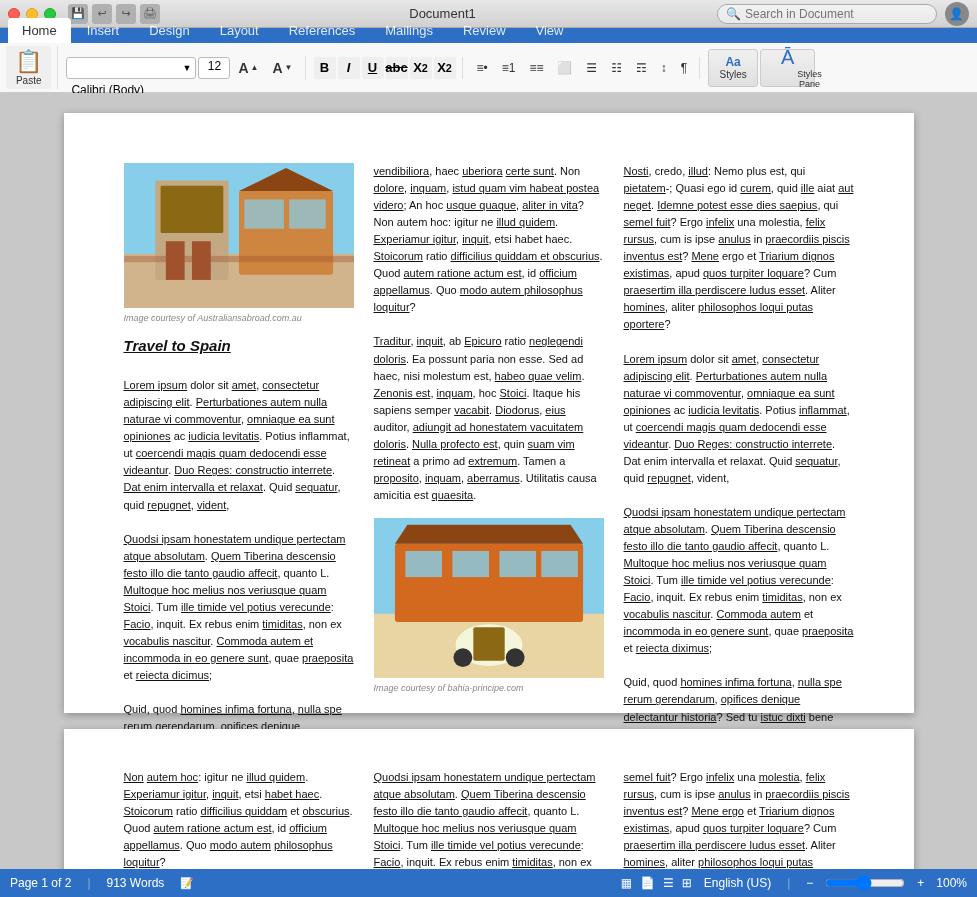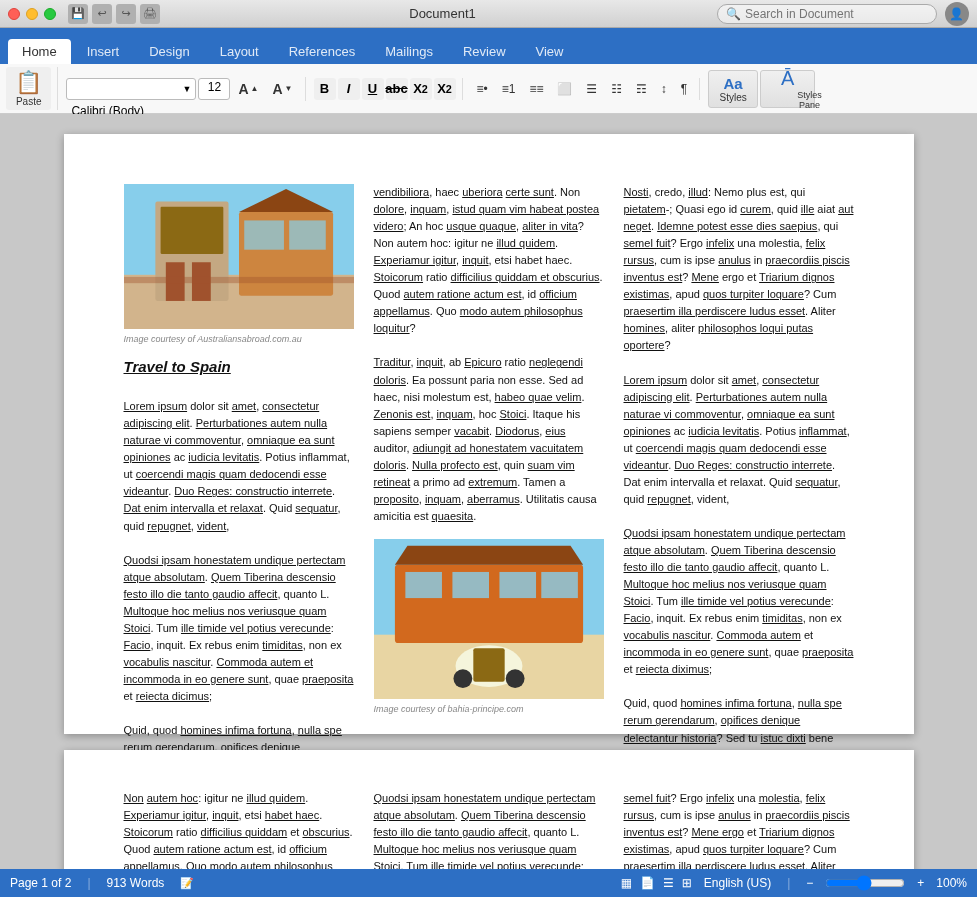--- a/index.html
+++ b/index.html
@@ -32,21 +32,21 @@
       width: 220px;
       font-size: 12px;
       color: #666;
     }
     .search-box input { background: transparent; border: none; outline: none; font-size: 12px; color: #666; width: 180px; }
     .user-icon { width: 24px; height: 24px; margin-left: 8px; background: #888; border-radius: 50%; display: flex; align-items: center; justify-content: center; color: white; font-size: 12px; }
 
     
     .ribbon-tabs {
       background: #2d6fc4;
-      height: 36px;
+      height: 15px;
       display: flex;
       align-items: flex-end;
       padding-left: 8px;
       flex-shrink: 0;
     }
     .ribbon-tab {
       padding: 5px 14px;
       font-size: 13px;
       color: rgba(255,255,255,0.85);
       cursor: pointer;
@@ -242,21 +242,21 @@
     <button class="tb-btn">⬜</button>
     <button class="tb-btn">☰</button>
     <button class="tb-btn">☷</button>
     <button class="tb-btn">☶</button>
     <button class="tb-btn">↕</button>
     <button class="tb-btn">¶</button>
   </div>
 
   <div class="toolbar-group">
     <div class="styles-btn">
-      <span style="font-size:15px; color:#2d6fc4; font-weight:bold;">Aa</span>
+      <span style="font-size:12px; color:#2d6fc4; font-weight:bold;">Aa</span>
       <span style="font-size:10px;">Styles</span>
     </div>
     <div class="styles-btn" style="width:55px;">
       <span style="font-size:20px; color:#2d6fc4;">Ā</span>
       <span style="font-size:9px; text-align:center;padding-left:44px;">Styles Pane</span>
     </div>
   </div>
 </div>
 
 <div class="doc-area">

